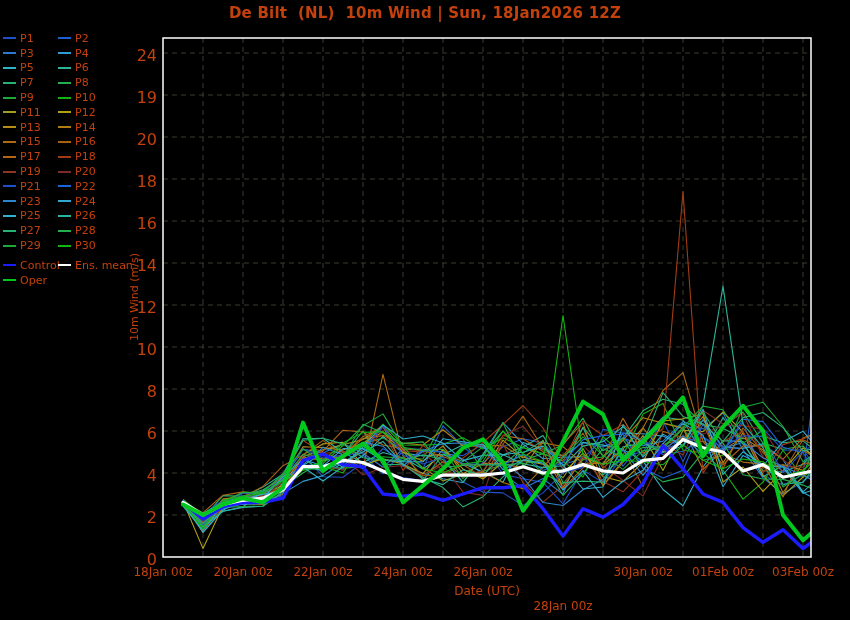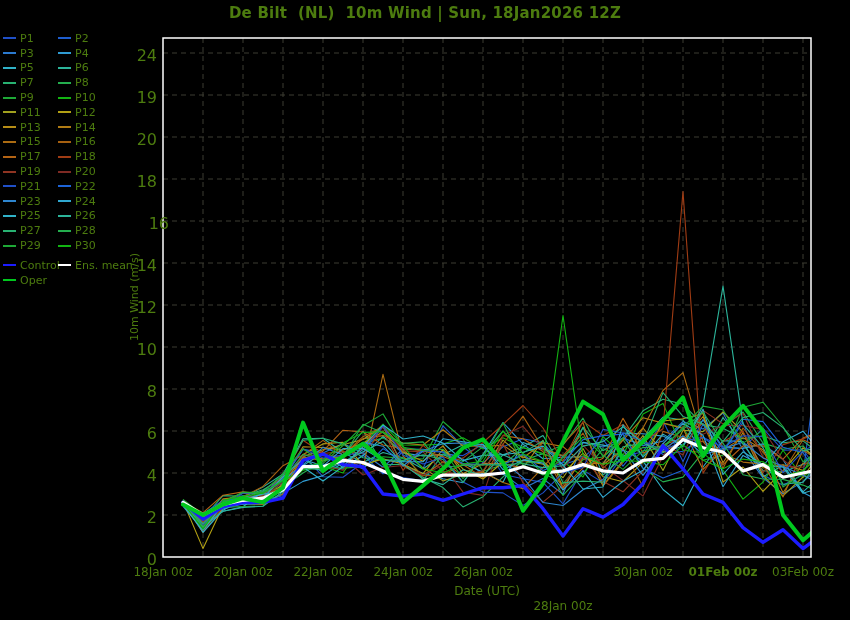--- a/index.html
+++ b/index.html
@@ -1,17 +1,17 @@
 <!DOCTYPE html>
 <html><head>
 <meta charset="utf-8">
 <style>
   html,body{margin:0;padding:0;background:#000;}
   .canvas{position:relative;width:850px;height:620px;background:#000;overflow:hidden;
-          font-family:"DejaVu Sans","Liberation Sans",sans-serif;color:#4d7c0f;}
+          font-family:"DejaVu Sans","Liberation Sans",sans-serif;color:#c2410c;}
   .title{position:absolute;top:4px;left:0;width:100%;text-align:center;
          font-size:15px;font-weight:bold;white-space:pre;letter-spacing:.2px;}
   .ylabel{position:absolute;left:134px;top:297px;transform:translate(-50%,-50%) rotate(-90deg);
           white-space:nowrap;font-size:11px;}
   .xlabel{position:absolute;left:487px;top:584px;transform:translateX(-50%);font-size:12px;}
   .footer-left{position:absolute;left:117px;top:590px;font-size:17px;font-family:"Liberation Sans",sans-serif;}
   .footer-right{position:absolute;right:58px;top:590px;font-size:17px;font-family:"Liberation Sans",sans-serif;}
   .legend{position:absolute;left:3px;top:31px;font-size:11px;line-height:1;}
   .lrow{height:14.8px;display:flex;align-items:center;}
   .lrow.special{margin-top:5px;}
@@ -266,29 +266,29 @@
     </svg>
   <div id="ticks">
       <div class="ytick" style="left: 125px; top: 550px;">0</div>
       <div class="ytick" style="left: 125px; top: 508px;">2</div>
       <div class="ytick" style="left: 125px; top: 466px;">4</div>
       <div class="ytick" style="left: 125px; top: 424px;">6</div>
       <div class="ytick" style="left: 125px; top: 382px;">8</div>
       <div class="ytick" style="left: 125px; top: 340px;">10</div>
       <div class="ytick" style="left: 125px; top: 298px;">12</div>
       <div class="ytick" style="left: 125px; top: 256px;">14</div>
-      <div class="ytick" style="left: 137px; top: 214px;">16</div>
+      <div class="ytick" style="left: 125px; top: 214px;">16</div>
       <div class="ytick" style="left: 125px; top: 172px;">18</div>
       <div class="ytick" style="left: 125px; top: 130px;">20</div>
       <div class="ytick" style="left: 125px; top: 88px;">19</div>
       <div class="ytick" style="left: 125px; top: 46px;">24</div>
       <div class="xtick" style="left: 121px; top: 565px;">18Jan 00z</div>
       <div class="xtick" style="left: 201px; top: 565px;">20Jan 00z</div>
       <div class="xtick" style="left: 281px; top: 565px;">22Jan 00z</div>
       <div class="xtick" style="left: 361px; top: 565px;">24Jan 00z</div>
       <div class="xtick" style="left: 441px; top: 565px;">26Jan 00z</div>
       <div class="xtick" style="left: 521px; top: 599px;">28Jan 00z</div>
       <div class="xtick" style="left: 601px; top: 565px;">30Jan 00z</div>
-      <div class="xtick" style="left: 681px; top: 565px; font-weight: bold;">01Feb 00z</div>
+      <div class="xtick" style="left: 681px; top: 565px;">01Feb 00z</div>
       <div class="xtick" style="left: 761px; top: 565px;">03Feb 00z</div>
     </div>
   <div class="xlabel">Date (UTC)</div>
 </div>
 
 </body></html>

